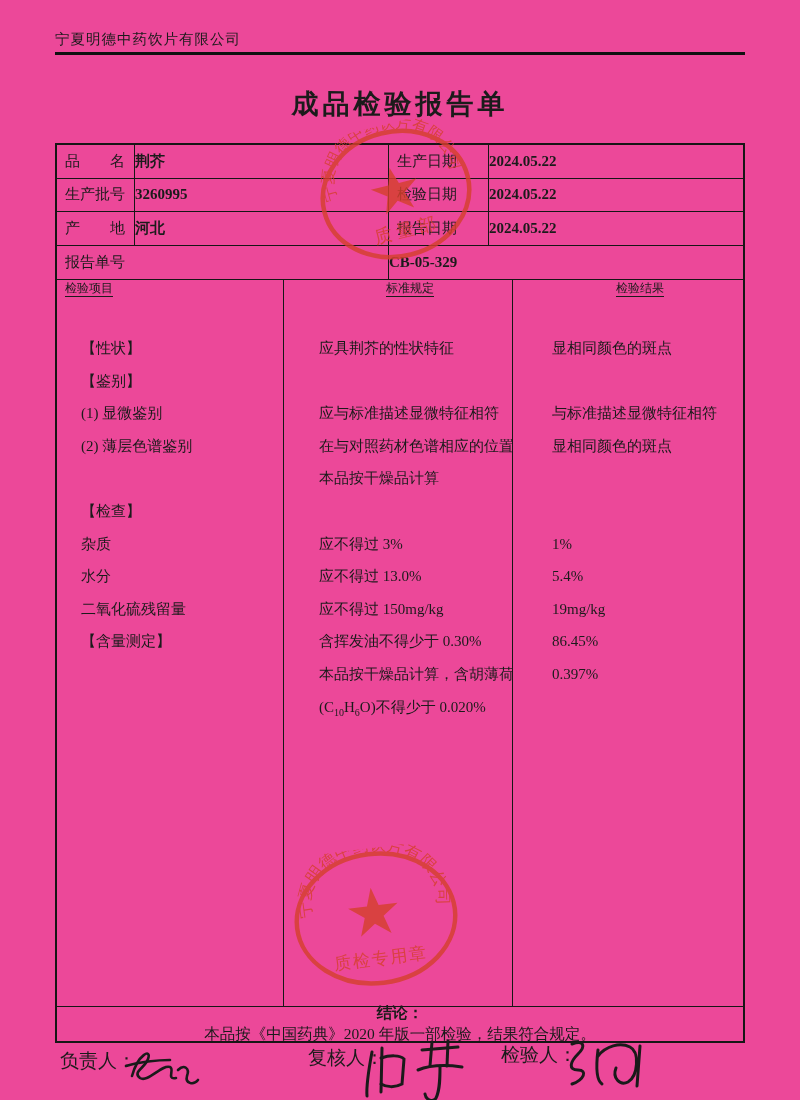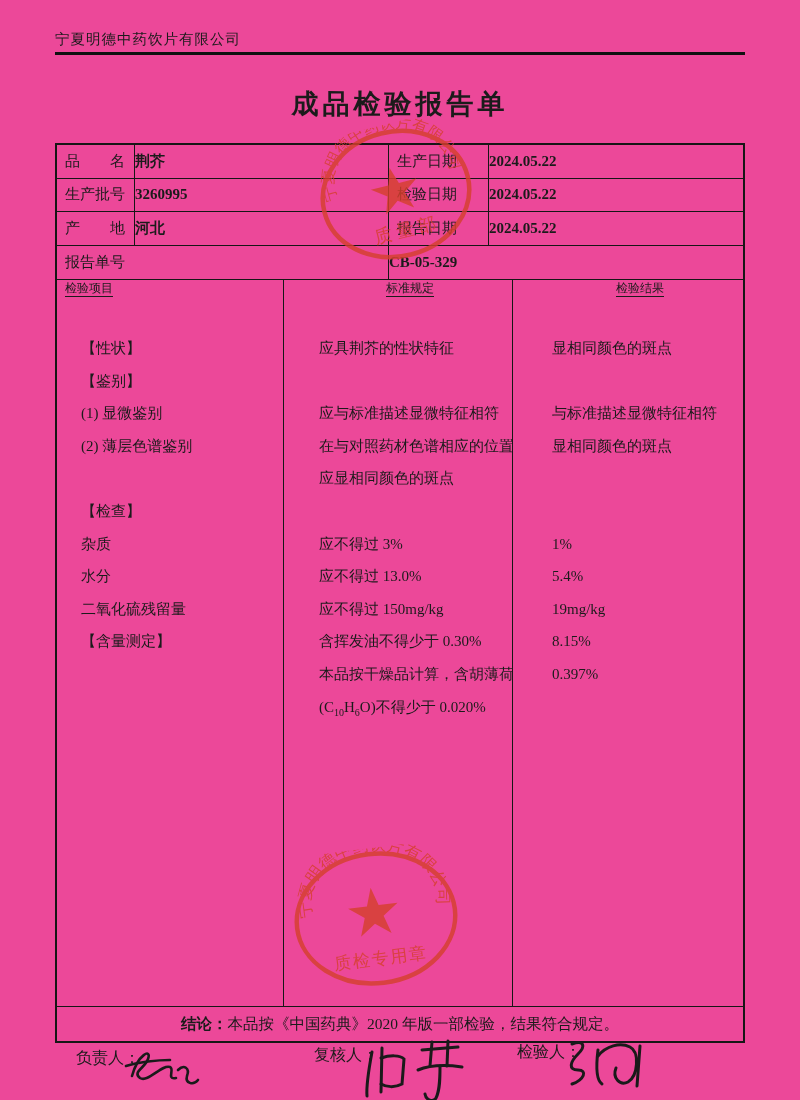--- a/index.html
+++ b/index.html
@@ -31,24 +31,24 @@
   .mh .u{text-decoration:underline;text-underline-offset:4px;}
   .mh.c{justify-content:center;}
   .mh.l{padding-left:8px;}
   .main-body{display:grid;grid-template-columns:226px 229px 231px;height:693px;}
   .bcol{box-sizing:border-box;padding-top:19px;overflow:hidden;}
   .line{height:32.6px;line-height:32.6px;font-size:15px;white-space:pre;}
   .p8{padding-left:24px;}  .p11{padding-left:11px;}  .p15{padding-left:15px;}
   sub{font-size:10px;}
   
   .conclusion{border-top:1px solid #161616;height:34px;display:flex;align-items:center;
-              justify-content:center;font-size:15.5px;white-space:pre;}
+              justify-content:center;font-size:15.5px;white-space:pre;flex-direction:column;}
   .conclusion .b{font-weight:bold;}
   
-  .signlabel{position:absolute;font-size:16px;margin-left:16px;}
+  .signlabel{position:absolute;font-size:19px;}
   .sig-svg{position:absolute;}
   
   .stamp{position:absolute;opacity:0.82;}
   .stamp text{font-family:"Liberation Serif","DejaVu Serif",serif;}
 </style>
 </head>
 <body>
 
 <div class="page">
 
@@ -102,51 +102,51 @@
         <div class="line p8">杂质</div>
         <div class="line p8">水分</div>
         <div class="line p8">二氧化硫残留量</div>
         <div class="line p8">【含量测定】</div>
       </div>
       <div class="bcol bl">
         <div class="line p11">应具荆芥的性状特征</div>
         <div class="line p11"></div>
         <div class="line p11">应与标准描述显微特征相符</div>
         <div class="line p11">在与对照药材色谱相应的位置上，</div>
-        <div class="line p11">应显相同颜色的斑点</div>
+        <div class="line p11">本品按干燥品计算</div>
         <div class="line p11"></div>
         <div class="line p11">应不得过 3%</div>
         <div class="line p11">应不得过 13.0%</div>
         <div class="line p11">应不得过 150mg/kg</div>
         <div class="line p11">含挥发油不得少于 0.30%</div>
         <div class="line p11">本品按干燥品计算，含胡薄荷酮</div>
         <div class="line p11"><span>(C</span><sub>10</sub><span>H</span><sub>6</sub><span>O)不得少于 0.020%</span></div>
       </div>
       <div class="bcol bl">
         <div class="line p15">显相同颜色的斑点</div>
         <div class="line p15"></div>
         <div class="line p15">与标准描述显微特征相符</div>
         <div class="line p15">显相同颜色的斑点</div>
         <div class="line p15"></div>
         <div class="line p15"></div>
         <div class="line p15">1%</div>
         <div class="line p15">5.4%</div>
         <div class="line p15">19mg/kg</div>
-        <div class="line p15">8.15%</div>
+        <div class="line p15">86.45%</div>
         <div class="line p15">0.397%</div>
       </div>
     </div>
 
     <div class="conclusion">
       <span class="b">结论：</span><span>本品按《中国药典》2020 年版一部检验，结果符合规定。</span>
     </div>
   </div>
 
   <div class="signlabel" style="left:60px;top:1048px;">负责人：</div>
-  <div class="signlabel" style="left:298px;top:1045px;text-align:right;">复核人：</div>
+  <div class="signlabel" style="left:308px;top:1045px;text-align:right;">复核人：</div>
   <div class="signlabel" style="left:501px;top:1042px;">检验人：</div>
 
   <svg class="sig-svg" style="left:118px;top:1042px;" width="95" height="58" viewBox="0 0 95 58">
     <g fill="none" stroke="#1a1a1a" stroke-width="2.6" stroke-linecap="round">
       <path d="M14,34 C20,12 34,6 30,17 C27,26 14,30 22,36 C30,41 44,22 52,25 C57,27 48,38 58,36"></path>
       <path d="M8,24 C20,20 40,18 52,18"></path>
       <path d="M60,28 C66,22 72,26 69,34 C67,41 75,44 80,38"></path>
     </g>
   </svg>
   <svg class="sig-svg" style="left:358px;top:1036px;" width="115" height="70" viewBox="0 0 115 70">

